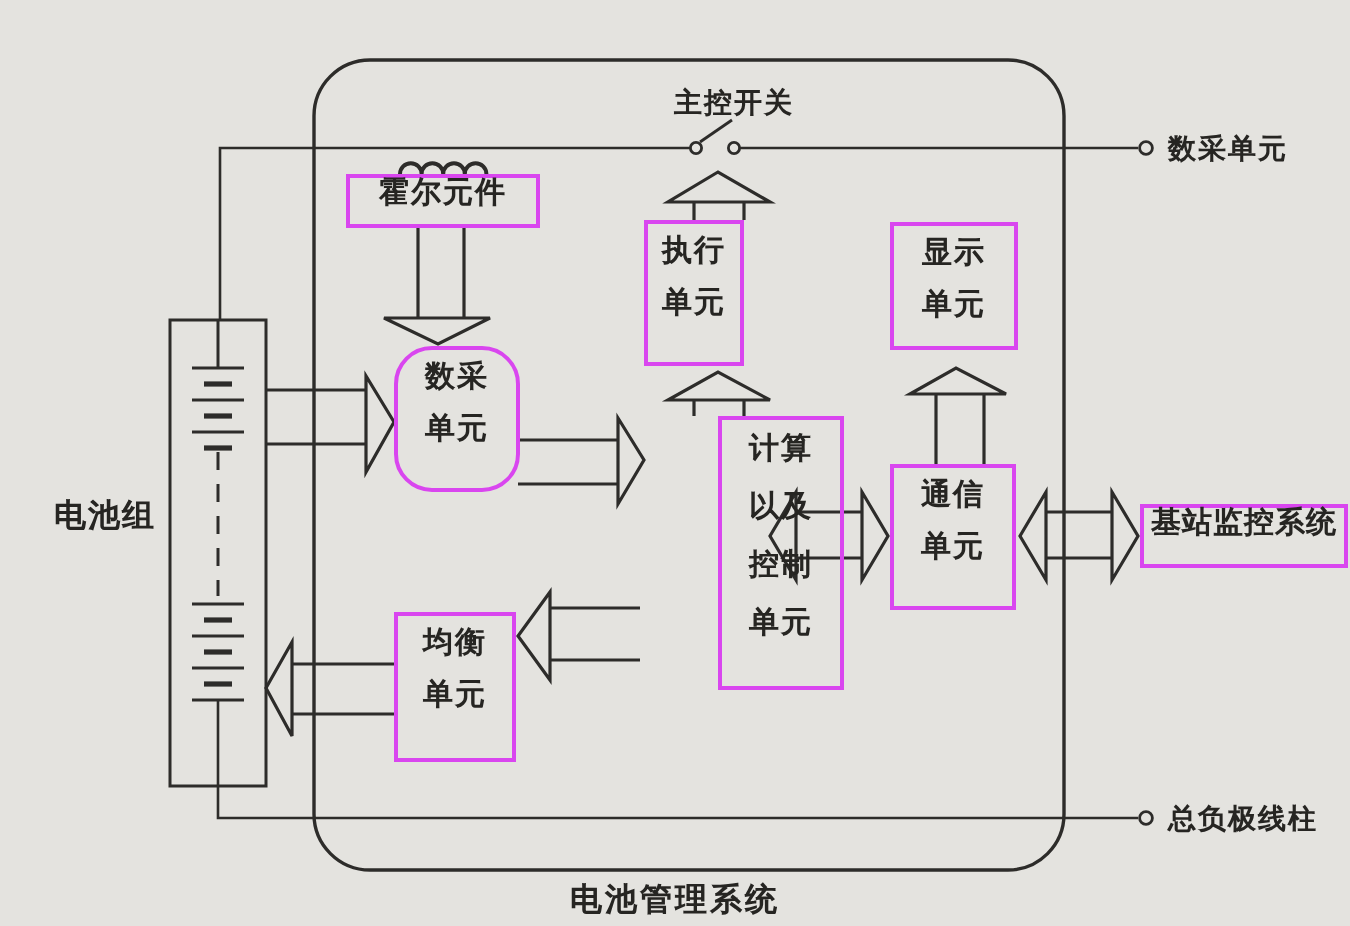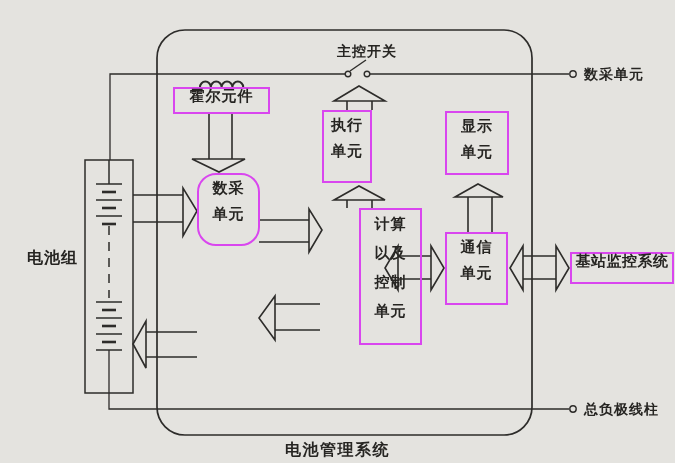--- a/index.html
+++ b/index.html
@@ -171,20 +171,23 @@
   </div>
 
   <div class="node" style="left:320px;top:208px;width:63px;height:137px;margin-left:39px;">
     <span class="node-label wrap2" style="line-height:29px;">计算以及控制单元</span>
   </div>
 
   <div class="node" style="left:445px;top:232px;width:63px;height:73px;">
     <span class="node-label wrap2">通信单元</span>
   </div>
 
+  <div class="node" style="left:197px;top:306px;width:61px;height:75px;">
+    <span class="node-label wrap2">均衡单元</span>
+  </div>
 
   <div class="node" style="left:570px;top:252px;width:104px;height:32px;border-width:2px;">
     <span class="node-label" style="line-height:15px;letter-spacing:0.5px;">基站监控系统</span>
   </div>
 
   <div class="freelabel" style="left:27px;top:248px;">电池组</div>
 
   <div class="freelabel small" style="left:337px;top:43px;">主控开关</div>
 
   <div class="freelabel small" style="left:584px;top:66px;">数采单元</div>

